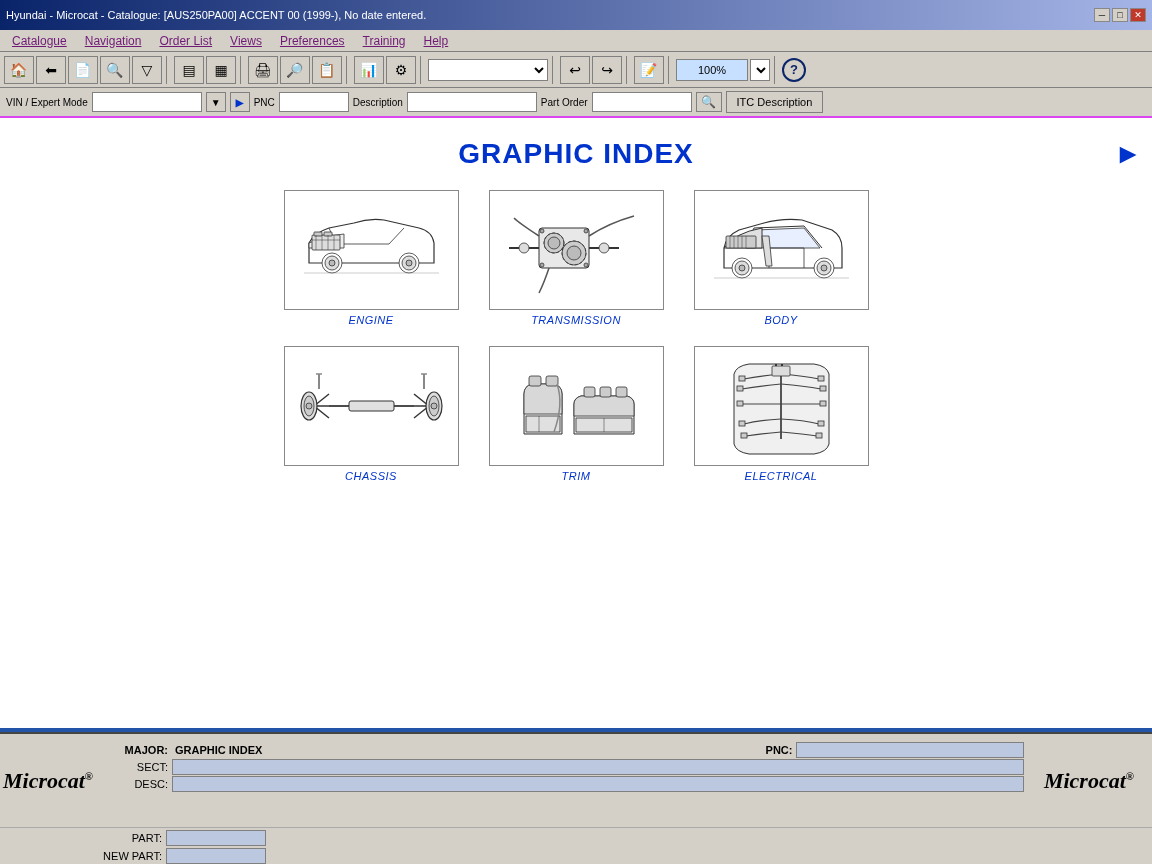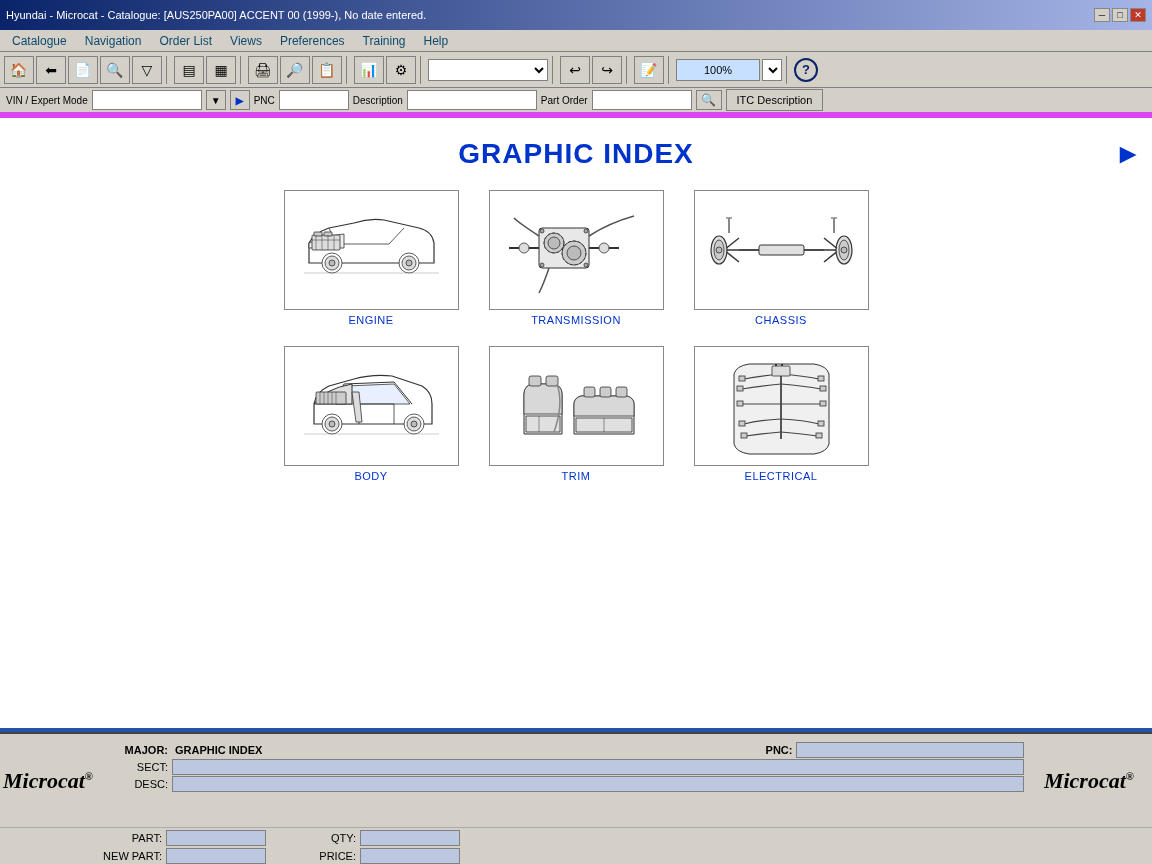--- a/index.html
+++ b/index.html
@@ -34,21 +34,22 @@
       padding: 2px 4px;
       display: flex;
       gap: 2px;
       height: 22px;
       align-items: center;
     }
     .menu-item {
       padding: 2px 8px;
       font-size: 12px;
       cursor: pointer;
-      color: #0c4a6e;
+      color: #701a75;
+      text-decoration: underline;
     }
 
     
     #toolbar {
       background: #d4d0c8;
       border-bottom: 1px solid #808080;
       padding: 3px 4px;
       display: flex;
       align-items: center;
       gap: 2px;
@@ -64,21 +65,21 @@
     }
     .toolbar-separator { width: 4px; height: 28px; border-left: 1px solid #808080; margin: 0 2px; }
     .toolbar-dropdown {
       width: 120px; height: 22px;
       border: 1px solid #808080;
       background: white;
       font-size: 11px;
       padding: 0 4px;
     }
     .toolbar-zoom {
-      width: 84px; height: 22px;
+      width: 72px; height: 22px;
       border: 1px solid #808080;
       background: #c8e0ff;
       font-size: 11px;
       padding: 0 4px;
       text-align: center;
     }
     .toolbar-help {
       width: 24px; height: 24px;
       border: 2px solid #0a246a;
       border-radius: 50%;
@@ -86,21 +87,21 @@
       display: flex; align-items: center; justify-content: center;
       font-weight: bold;
       font-size: 13px;
       cursor: pointer;
       color: #0a246a;
     }
 
     
     #fields-bar {
       background: #d4d0c8;
-      border-bottom: 6px solid #d946ef;
+      border-bottom: 2px solid #d946ef;
       padding: 2px 6px;
       display: flex;
       align-items: center;
       gap: 4px;
       height: 30px;
     }
     .field-label { font-size: 10px; color: #000; white-space: nowrap; }
     .field-input {
       height: 20px;
       border: 1px solid #808080;
@@ -181,20 +182,21 @@
       cursor: pointer;
       overflow: hidden;
     }
     .grid-box svg { width: 155px; height: 105px; }
     .grid-label {
       margin-top: 4px;
       font-size: 11px;
       color: #0033cc;
       text-align: center;
       letter-spacing: 0.5px;
+      font-style: italic;
     }
 
     
     #next-arrow {
       position: absolute;
       right: 10px;
       top: 20px;
       font-size: 28px;
       color: #0033cc;
       cursor: pointer;
@@ -471,20 +473,58 @@
           </svg>
         </div>
         <div class="grid-label">TRANSMISSION</div>
       </div>
 
       <div class="grid-item">
         <div class="grid-box">
           <svg viewBox="0 0 155 105">
             <g stroke="#333" fill="none" stroke-width="0.8">
 
+              <path d="M20,70 L20,50 Q22,38 35,32 L60,25 Q78,20 98,22 L128,32 Q138,38 138,50 L138,70 Z" stroke-width="1.2"></path>
+
+              <path d="M40,50 L50,30 L100,28 L118,50" stroke-width="1"></path>
+
+              <path d="M42,50 L52,32 L100,30 L116,50 Z" fill="#e8f0ff" stroke-width="0.8"></path>
+
+              <path d="M20,50 Q30,35 58,30 L58,50 Z" fill="#e0e0e0" stroke-width="1"></path>
+
+              <path d="M65,70 L65,50 L100,50 L100,70" stroke-width="0.8"></path>
+
+              <path d="M62,68 L58,38 L65,38 L68,68 Z" fill="#ddd" stroke-width="0.8"></path>
+
+              <rect x="22" y="38" width="30" height="12" rx="1" fill="#ccc"></rect>
+              <line x1="26" y1="38" x2="26" y2="50" stroke-width="0.5"></line>
+              <line x1="30" y1="38" x2="30" y2="50" stroke-width="0.5"></line>
+              <line x1="34" y1="38" x2="34" y2="50" stroke-width="0.5"></line>
+              <line x1="38" y1="38" x2="38" y2="50" stroke-width="0.5"></line>
+              <line x1="42" y1="38" x2="42" y2="50" stroke-width="0.5"></line>
+
+              <circle cx="38" cy="70" r="10" fill="white"></circle>
+              <circle cx="38" cy="70" r="7" fill="#ddd"></circle>
+              <circle cx="38" cy="70" r="3" fill="#bbb"></circle>
+              <circle cx="120" cy="70" r="10" fill="white"></circle>
+              <circle cx="120" cy="70" r="7" fill="#ddd"></circle>
+              <circle cx="120" cy="70" r="3" fill="#bbb"></circle>
+
+              <line x1="10" y1="80" x2="145" y2="80" stroke-width="0.5" stroke="#999"></line>
+            </g>
+          </svg>
+        </div>
+        <div class="grid-label">BODY</div>
+      </div>
+
+      <div class="grid-item">
+        <div class="grid-box">
+          <svg viewBox="0 0 155 105">
+            <g stroke="#333" fill="none" stroke-width="0.8">
+
               <line x1="20" y1="52" x2="135" y2="52" stroke-width="1.5"></line>
 
               <line x1="20" y1="52" x2="35" y2="40" stroke-width="1.5"></line>
               <line x1="20" y1="52" x2="35" y2="64" stroke-width="1.5"></line>
 
               <ellipse cx="15" cy="52" rx="8" ry="14" fill="#ddd" stroke-width="1.2"></ellipse>
               <ellipse cx="15" cy="52" rx="5" ry="10" fill="#ccc"></ellipse>
               <circle cx="15" cy="52" r="3" fill="#bbb"></circle>
 
               <line x1="135" y1="52" x2="120" y2="40" stroke-width="1.5"></line>
@@ -500,58 +540,20 @@
               <line x1="100" y1="52" x2="120" y2="52" stroke-width="1"></line>
 
               <line x1="25" y1="35" x2="25" y2="20" stroke-width="2" stroke="#888"></line>
               <line x1="22" y1="20" x2="28" y2="20" stroke-width="1.5" stroke="#888"></line>
               <line x1="130" y1="35" x2="130" y2="20" stroke-width="2" stroke="#888"></line>
               <line x1="127" y1="20" x2="133" y2="20" stroke-width="1.5" stroke="#888"></line>
             </g>
           </svg>
         </div>
         <div class="grid-label">CHASSIS</div>
-      </div>
-
-      <div class="grid-item">
-        <div class="grid-box">
-          <svg viewBox="0 0 155 105">
-            <g stroke="#333" fill="none" stroke-width="0.8">
-
-              <path d="M20,70 L20,50 Q22,38 35,32 L60,25 Q78,20 98,22 L128,32 Q138,38 138,50 L138,70 Z" stroke-width="1.2"></path>
-
-              <path d="M40,50 L50,30 L100,28 L118,50" stroke-width="1"></path>
-
-              <path d="M42,50 L52,32 L100,30 L116,50 Z" fill="#e8f0ff" stroke-width="0.8"></path>
-
-              <path d="M20,50 Q30,35 58,30 L58,50 Z" fill="#e0e0e0" stroke-width="1"></path>
-
-              <path d="M65,70 L65,50 L100,50 L100,70" stroke-width="0.8"></path>
-
-              <path d="M62,68 L58,38 L65,38 L68,68 Z" fill="#ddd" stroke-width="0.8"></path>
-
-              <rect x="22" y="38" width="30" height="12" rx="1" fill="#ccc"></rect>
-              <line x1="26" y1="38" x2="26" y2="50" stroke-width="0.5"></line>
-              <line x1="30" y1="38" x2="30" y2="50" stroke-width="0.5"></line>
-              <line x1="34" y1="38" x2="34" y2="50" stroke-width="0.5"></line>
-              <line x1="38" y1="38" x2="38" y2="50" stroke-width="0.5"></line>
-              <line x1="42" y1="38" x2="42" y2="50" stroke-width="0.5"></line>
-
-              <circle cx="38" cy="70" r="10" fill="white"></circle>
-              <circle cx="38" cy="70" r="7" fill="#ddd"></circle>
-              <circle cx="38" cy="70" r="3" fill="#bbb"></circle>
-              <circle cx="120" cy="70" r="10" fill="white"></circle>
-              <circle cx="120" cy="70" r="7" fill="#ddd"></circle>
-              <circle cx="120" cy="70" r="3" fill="#bbb"></circle>
-
-              <line x1="10" y1="80" x2="145" y2="80" stroke-width="0.5" stroke="#999"></line>
-            </g>
-          </svg>
-        </div>
-        <div class="grid-label">BODY</div>
       </div>
 
       <div class="grid-item">
         <div class="grid-box">
           <svg viewBox="0 0 155 105">
             <g stroke="#333" fill="none" stroke-width="0.8">
 
               <path d="M25,80 L25,40 Q25,32 33,30 L55,30 Q63,32 63,40 L63,80 Z" fill="#e8e8e8" stroke-width="1"></path>
 
               <path d="M25,60 L63,60 L63,40 Q63,32 55,30 L33,30 Q25,32 25,40 Z" fill="#d8d8d8"></path>
@@ -663,25 +665,15 @@
       <div class="footer-bottom-group">
         <div class="footer-bottom-row">
           <span class="footer-bottom-label">PART:</span>
           <div class="footer-bottom-value"></div>
         </div>
         <div class="footer-bottom-row">
           <span class="footer-bottom-label">NEW PART:</span>
           <div class="footer-bottom-value"></div>
         </div>
       </div>
-      <div class="footer-bottom-group">
-        <div class="footer-bottom-row">
-          <span class="footer-bottom-label">QTY:</span>
-          <div class="footer-bottom-value"></div>
-        </div>
-        <div class="footer-bottom-row">
-          <span class="footer-bottom-label">PRICE:</span>
-          <div class="footer-bottom-value"></div>
-        </div>
-      </div>
     </div>
   </div>
 </div>
 
 </body></html>

